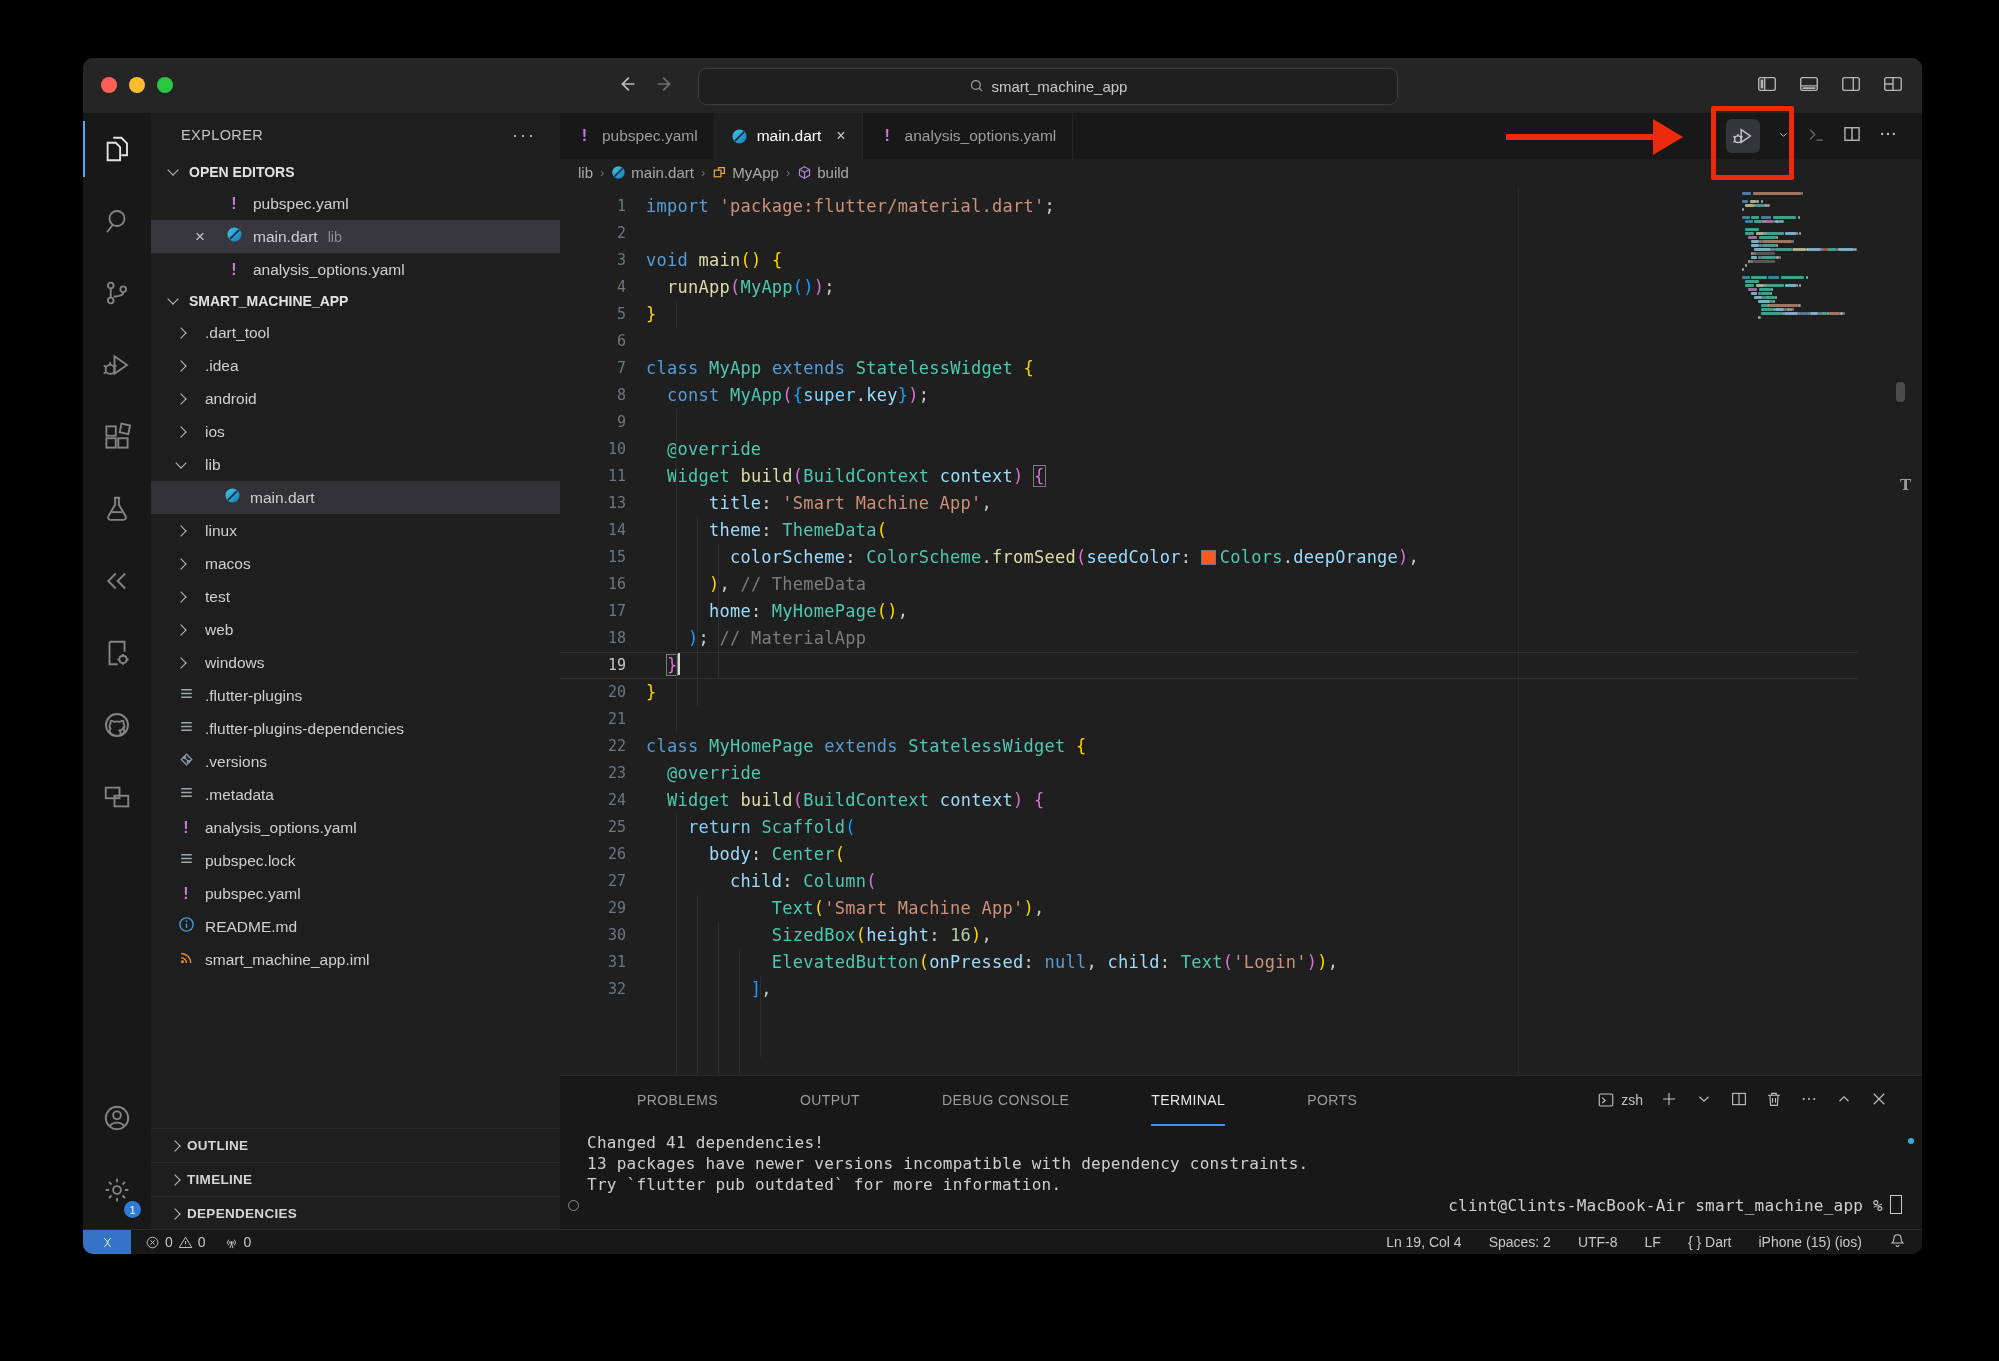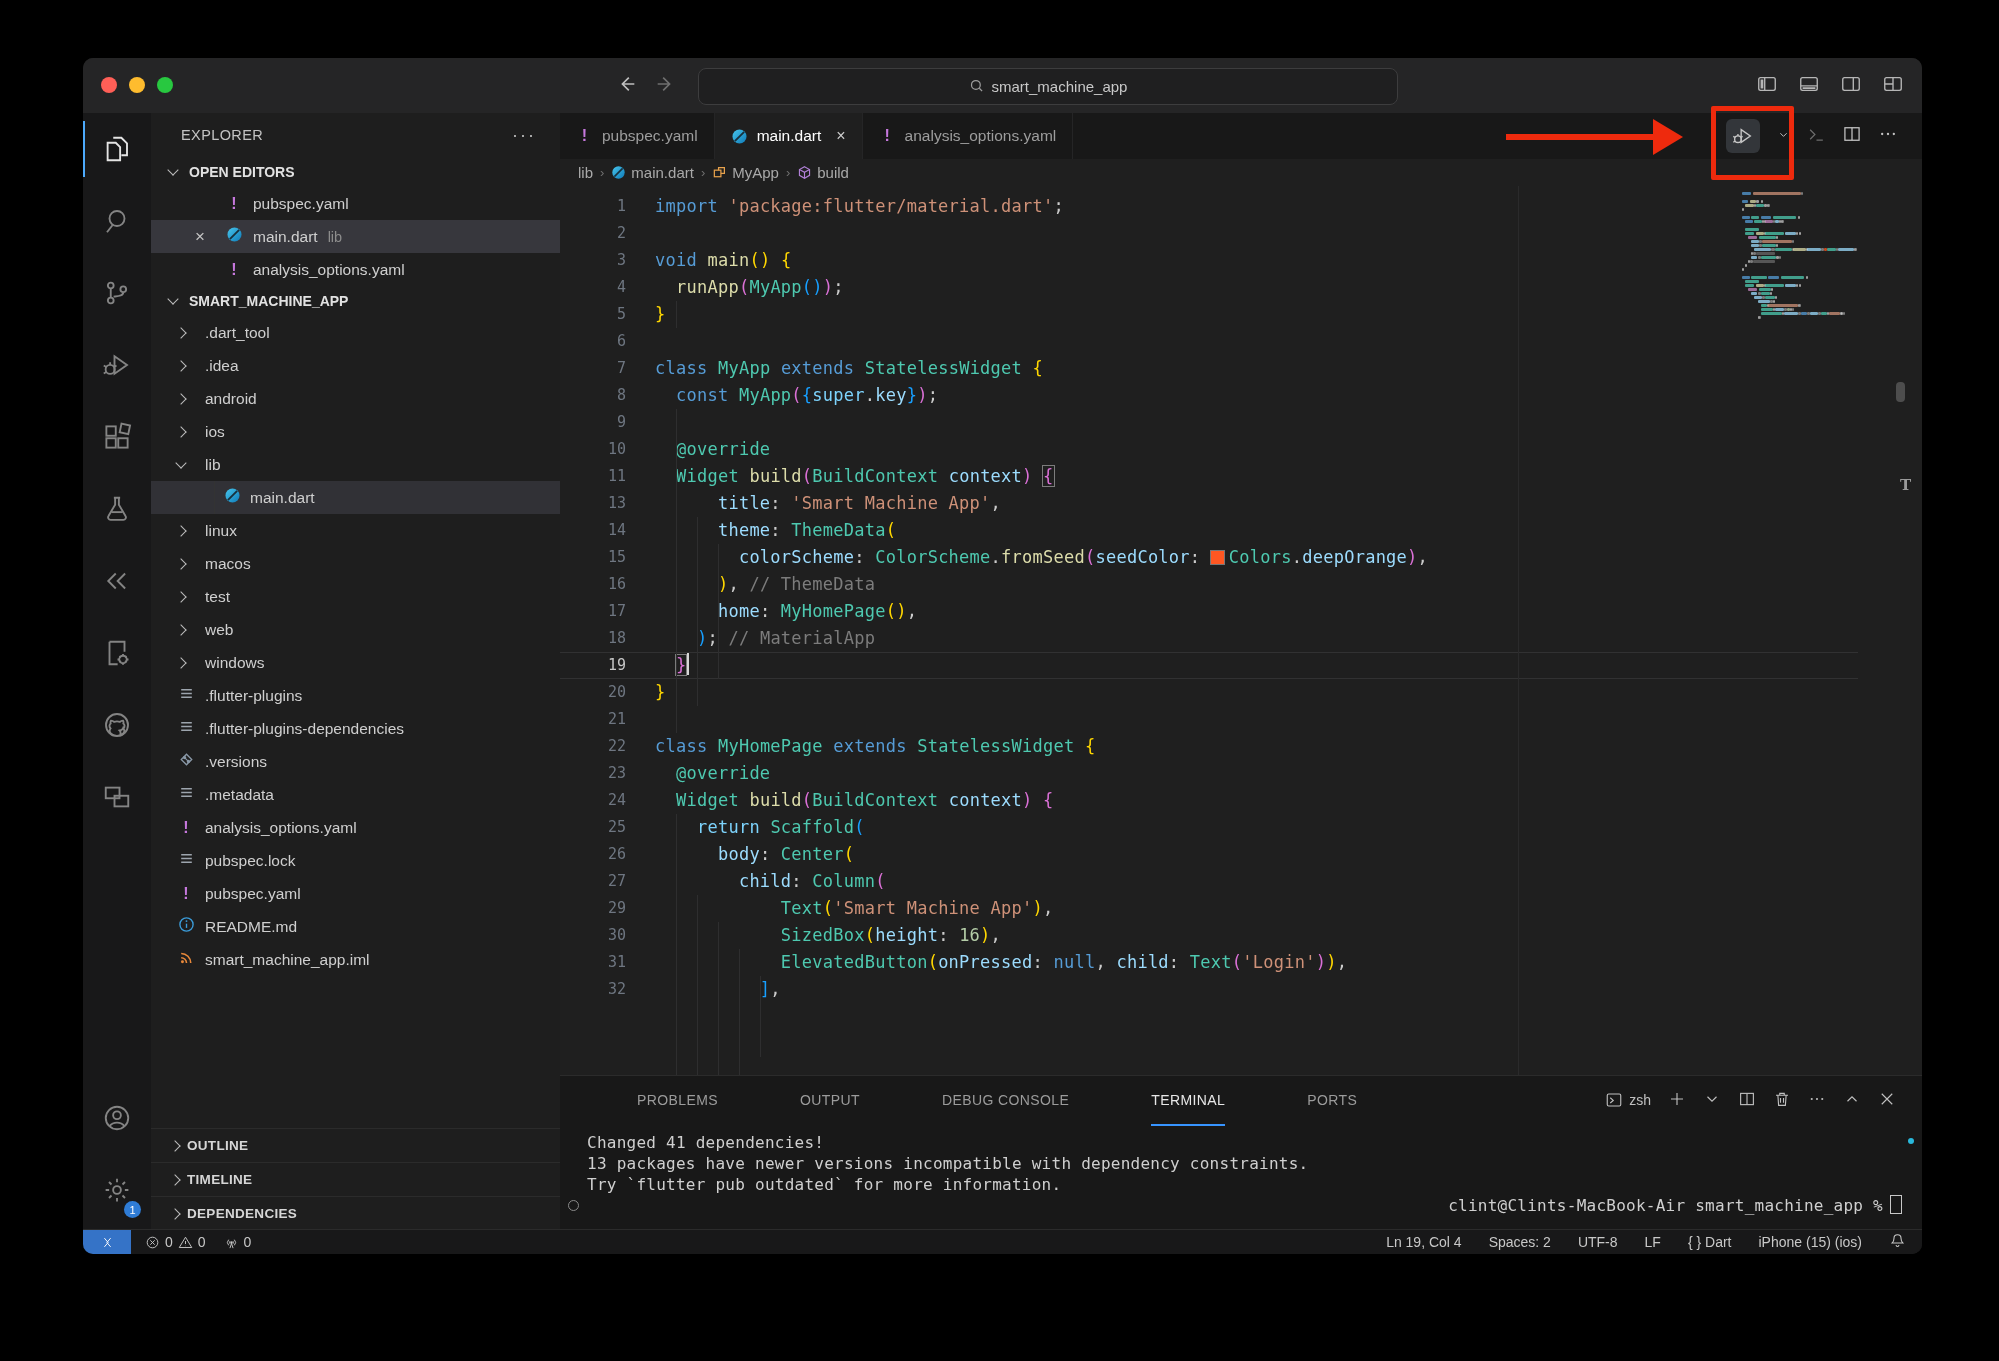--- a/index.html
+++ b/index.html
@@ -67,21 +67,21 @@
                padding-left:18px;font-size:15px;color:#a9a9a9;}
   .bc-sep{color:#6f6f6f;font-size:13px;}
   .bc-item{display:flex;align-items:center;gap:5px;}
   
   .code-region{position:absolute;left:0;top:73px;right:0;bottom:154px;overflow:hidden;}
   .code-scroll{position:absolute;left:0;top:0;right:64px;bottom:0;padding-top:7px;}
   .crow{position:relative;height:27px;white-space:pre;font-family:"DejaVu Sans Mono",monospace;font-size:17px;letter-spacing:.25px;}
   .crow .ln{position:absolute;left:0;width:66px;text-align:right;color:#6e7681;font-size:15px;line-height:27px;
             font-family:"DejaVu Sans Mono",monospace;letter-spacing:0;}
   .crow.cur .ln{color:#c6c6c6;}
-  .crow .lt{position:absolute;left:95px;line-height:27px;}
+  .crow .lt{position:absolute;left:86px;line-height:27px;}
   .crow.cur{box-shadow:inset 0 1px 0 #313132, inset 0 -1px 0 #313132;}
   .lens{position:relative;height:27px;}
   .lens span{position:absolute;left:95px;font-size:13.5px;color:#8f8f8f;line-height:27px;}
   .tk-t{color:#cccccc}.tk-k{color:#569CD6}.tk-c{color:#7dd3fc}.tk-y{color:#4EC9B0}.tk-f{color:#DCDCAA}
   .tk-p{color:#9CDCFE}.tk-s{color:#CE9178}.tk-n{color:#B5CEA8}.tk-m{color:#7c7c7c}
   .tk-b1{color:#FFD700}.tk-b2{color:#DA70D6}.tk-b3{color:#179FFF}
   .tk-cb{color:#DA70D6;outline:1px solid #7c7c7c;}
   .tk-sw::before{content:"";display:inline-block;width:13px;height:13px;background:#ff5722;outline:1px solid #777;
                  margin-right:5px;vertical-align:-1px;}
   .cursor{display:inline-block;width:2px;height:22px;background:#d7d7d7;vertical-align:-4px;margin-left:1px;}
@@ -90,21 +90,21 @@
   .minimap{position:absolute;left:1182px;top:0;width:116px;bottom:0;}
   .mseg{position:absolute;height:3px;border-radius:1px;opacity:.75;}
   .sb-thumb{position:absolute;width:9px;border-radius:4px;background:#4d4d4d;}
   .ov-mark{position:absolute;color:#9a9a9a;font-size:15px;font-weight:bold;font-family:"DejaVu Serif",serif;}
   
   .panel{position:absolute;left:0;right:0;bottom:0;height:154px;background:#181818;border-top:1px solid #2b2b2b;}
   .ptabs{position:absolute;left:29px;top:0;height:48px;display:flex;gap:34px;}
   .ptab{height:100%;display:flex;align-items:center;font-size:14px;letter-spacing:.4px;color:#9b9b9b;
         border-bottom:2px solid transparent;margin-left:48px;}
   .ptab.active{color:#e7e7e7;border-bottom-color:#3794ff;}
-  .pctrl{position:absolute;right:26px;top:0;height:48px;display:flex;align-items:center;gap:17px;color:#c0c0c0;font-size:14px;}
+  .pctrl{position:absolute;right:34px;top:0;height:48px;display:flex;align-items:center;gap:17px;color:#c0c0c0;font-size:14px;}
   .pctrl svg{width:18px;height:18px;}
   .term{position:absolute;left:27px;top:56px;right:20px;font-family:"DejaVu Sans Mono",monospace;font-size:17px;
         letter-spacing:.25px;color:#cfcfcf;}
   .tline{height:21px;line-height:21px;white-space:pre;font-size:16px;}
   .tprompt{position:relative;text-align:right;}
   .tprompt .deco{position:absolute;left:-19px;top:5px;width:9px;height:9px;border:1.5px solid #8a8a8a;border-radius:50%;}
   .tcursor{display:inline-block;width:10px;height:17px;border:1.5px solid #c8c8c8;vertical-align:-3px;margin-left:7px;}
   .pdot{position:absolute;width:6px;height:6px;border-radius:50%;background:#29b8db;}
   
   .statusbar{position:absolute;left:0;right:0;bottom:0;height:24px;background:#181819;border-top:1px solid #2b2b2b;

